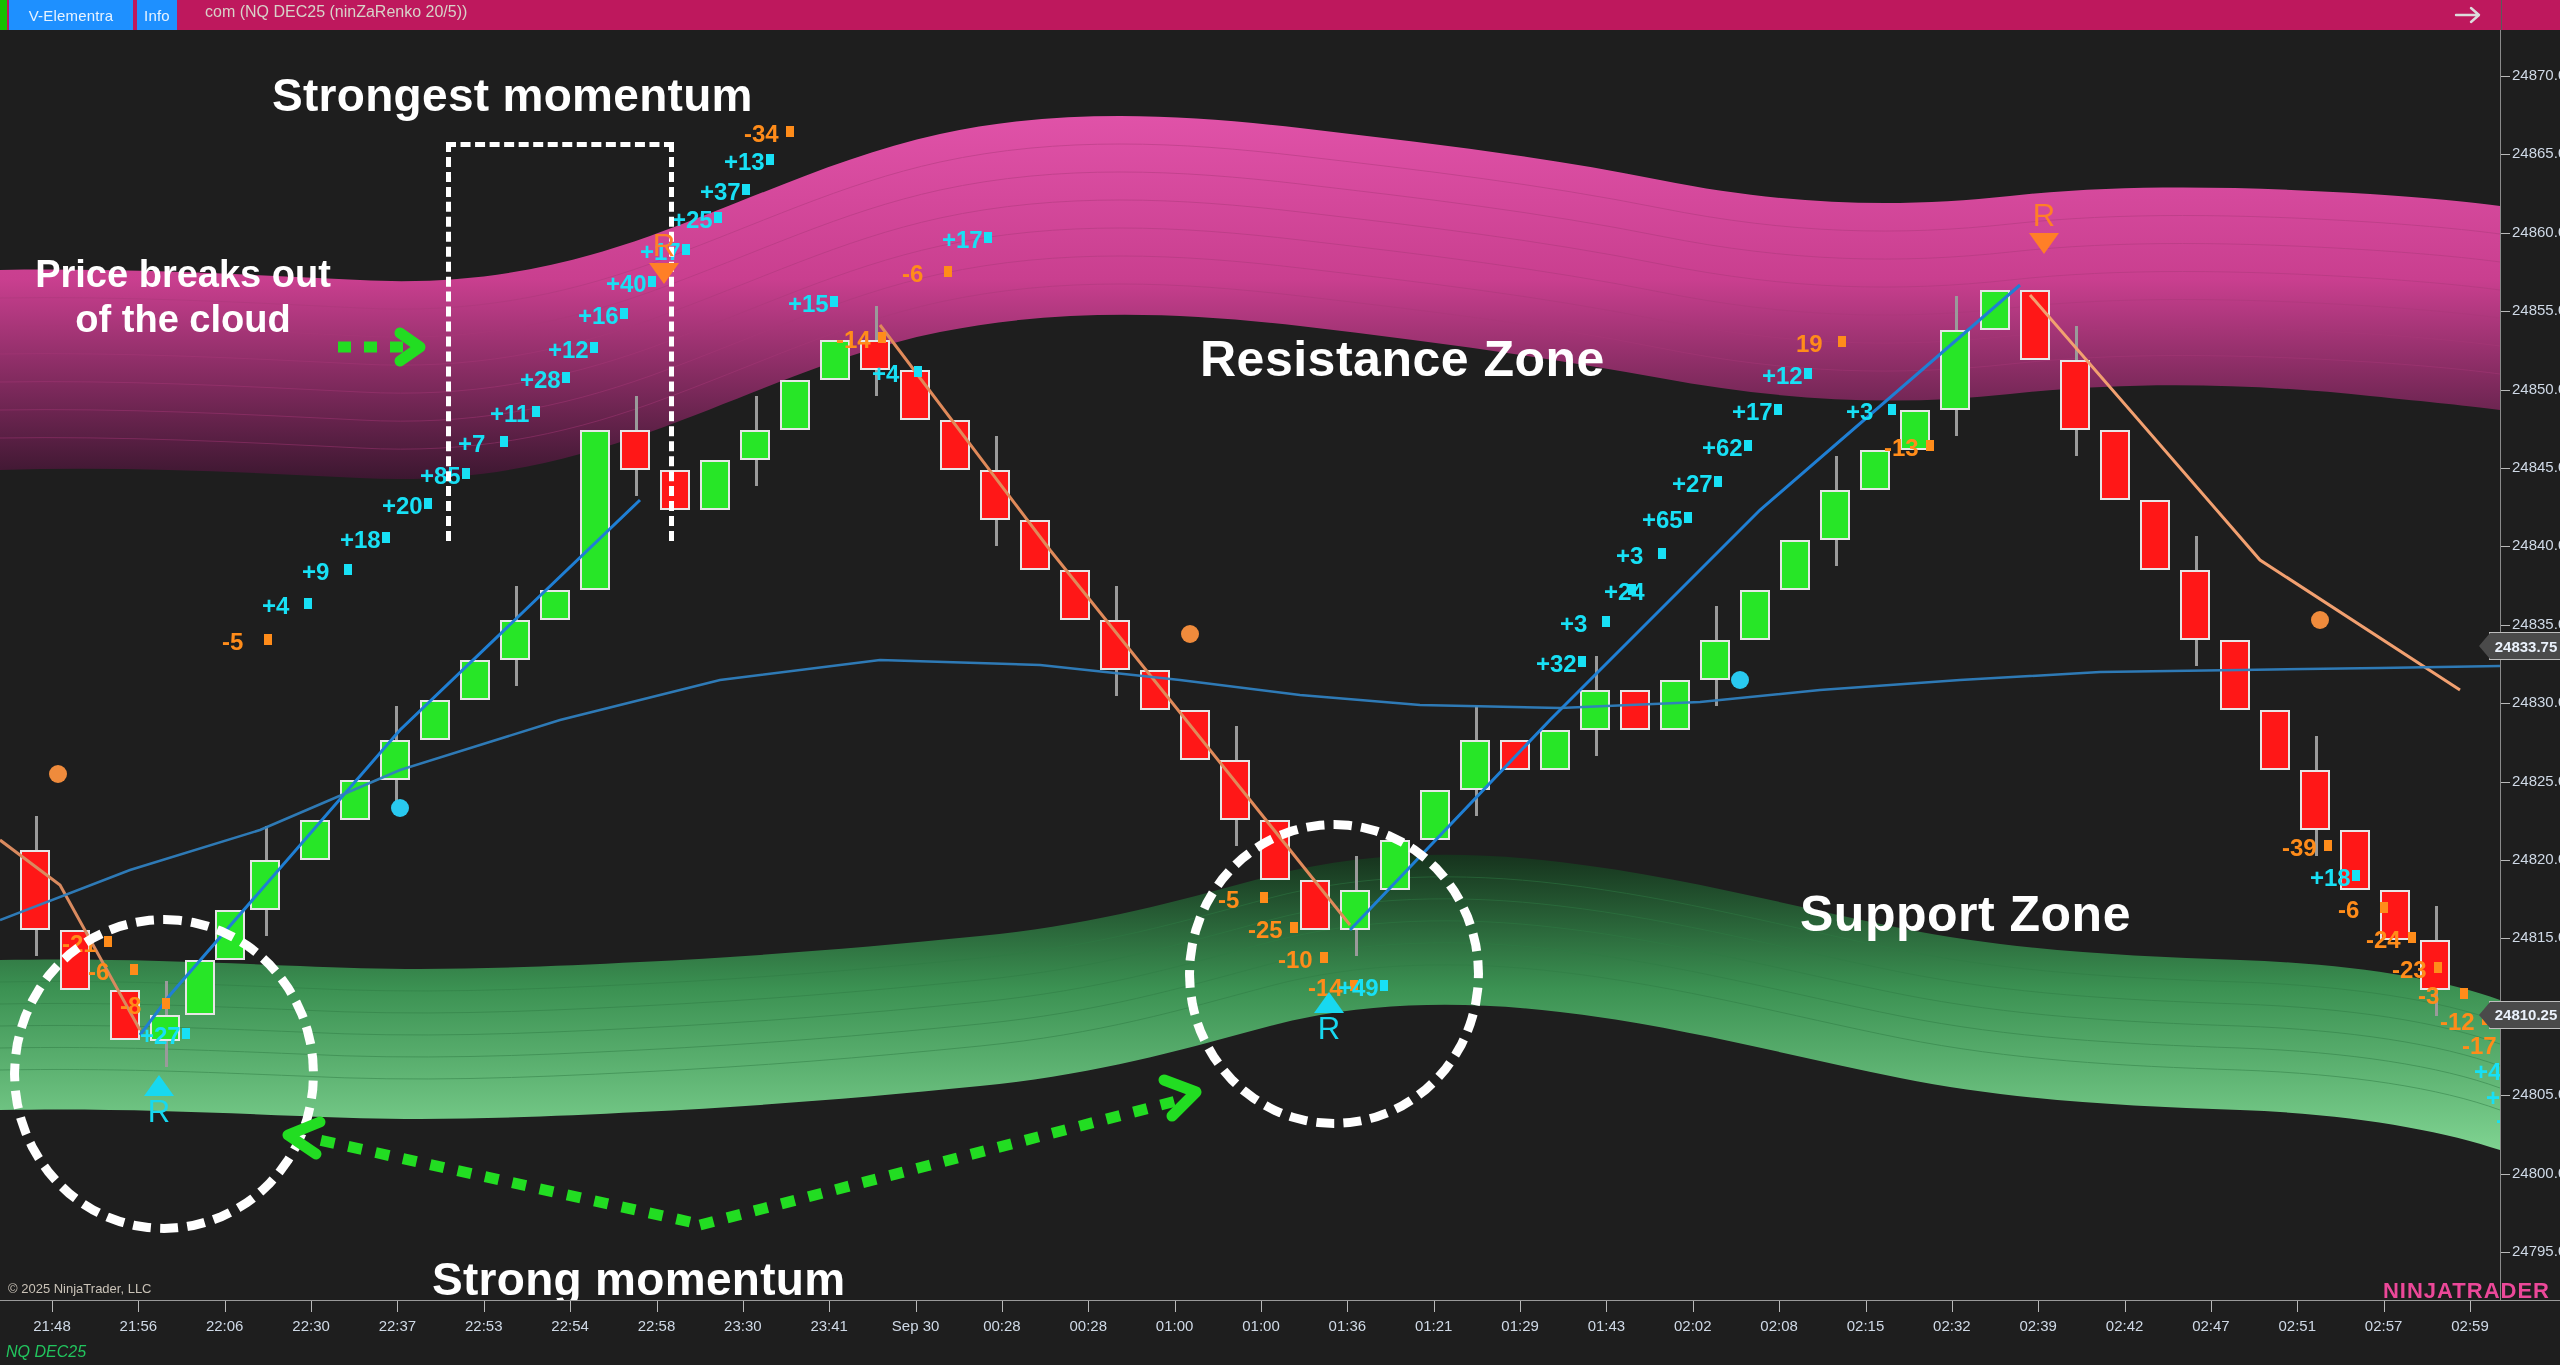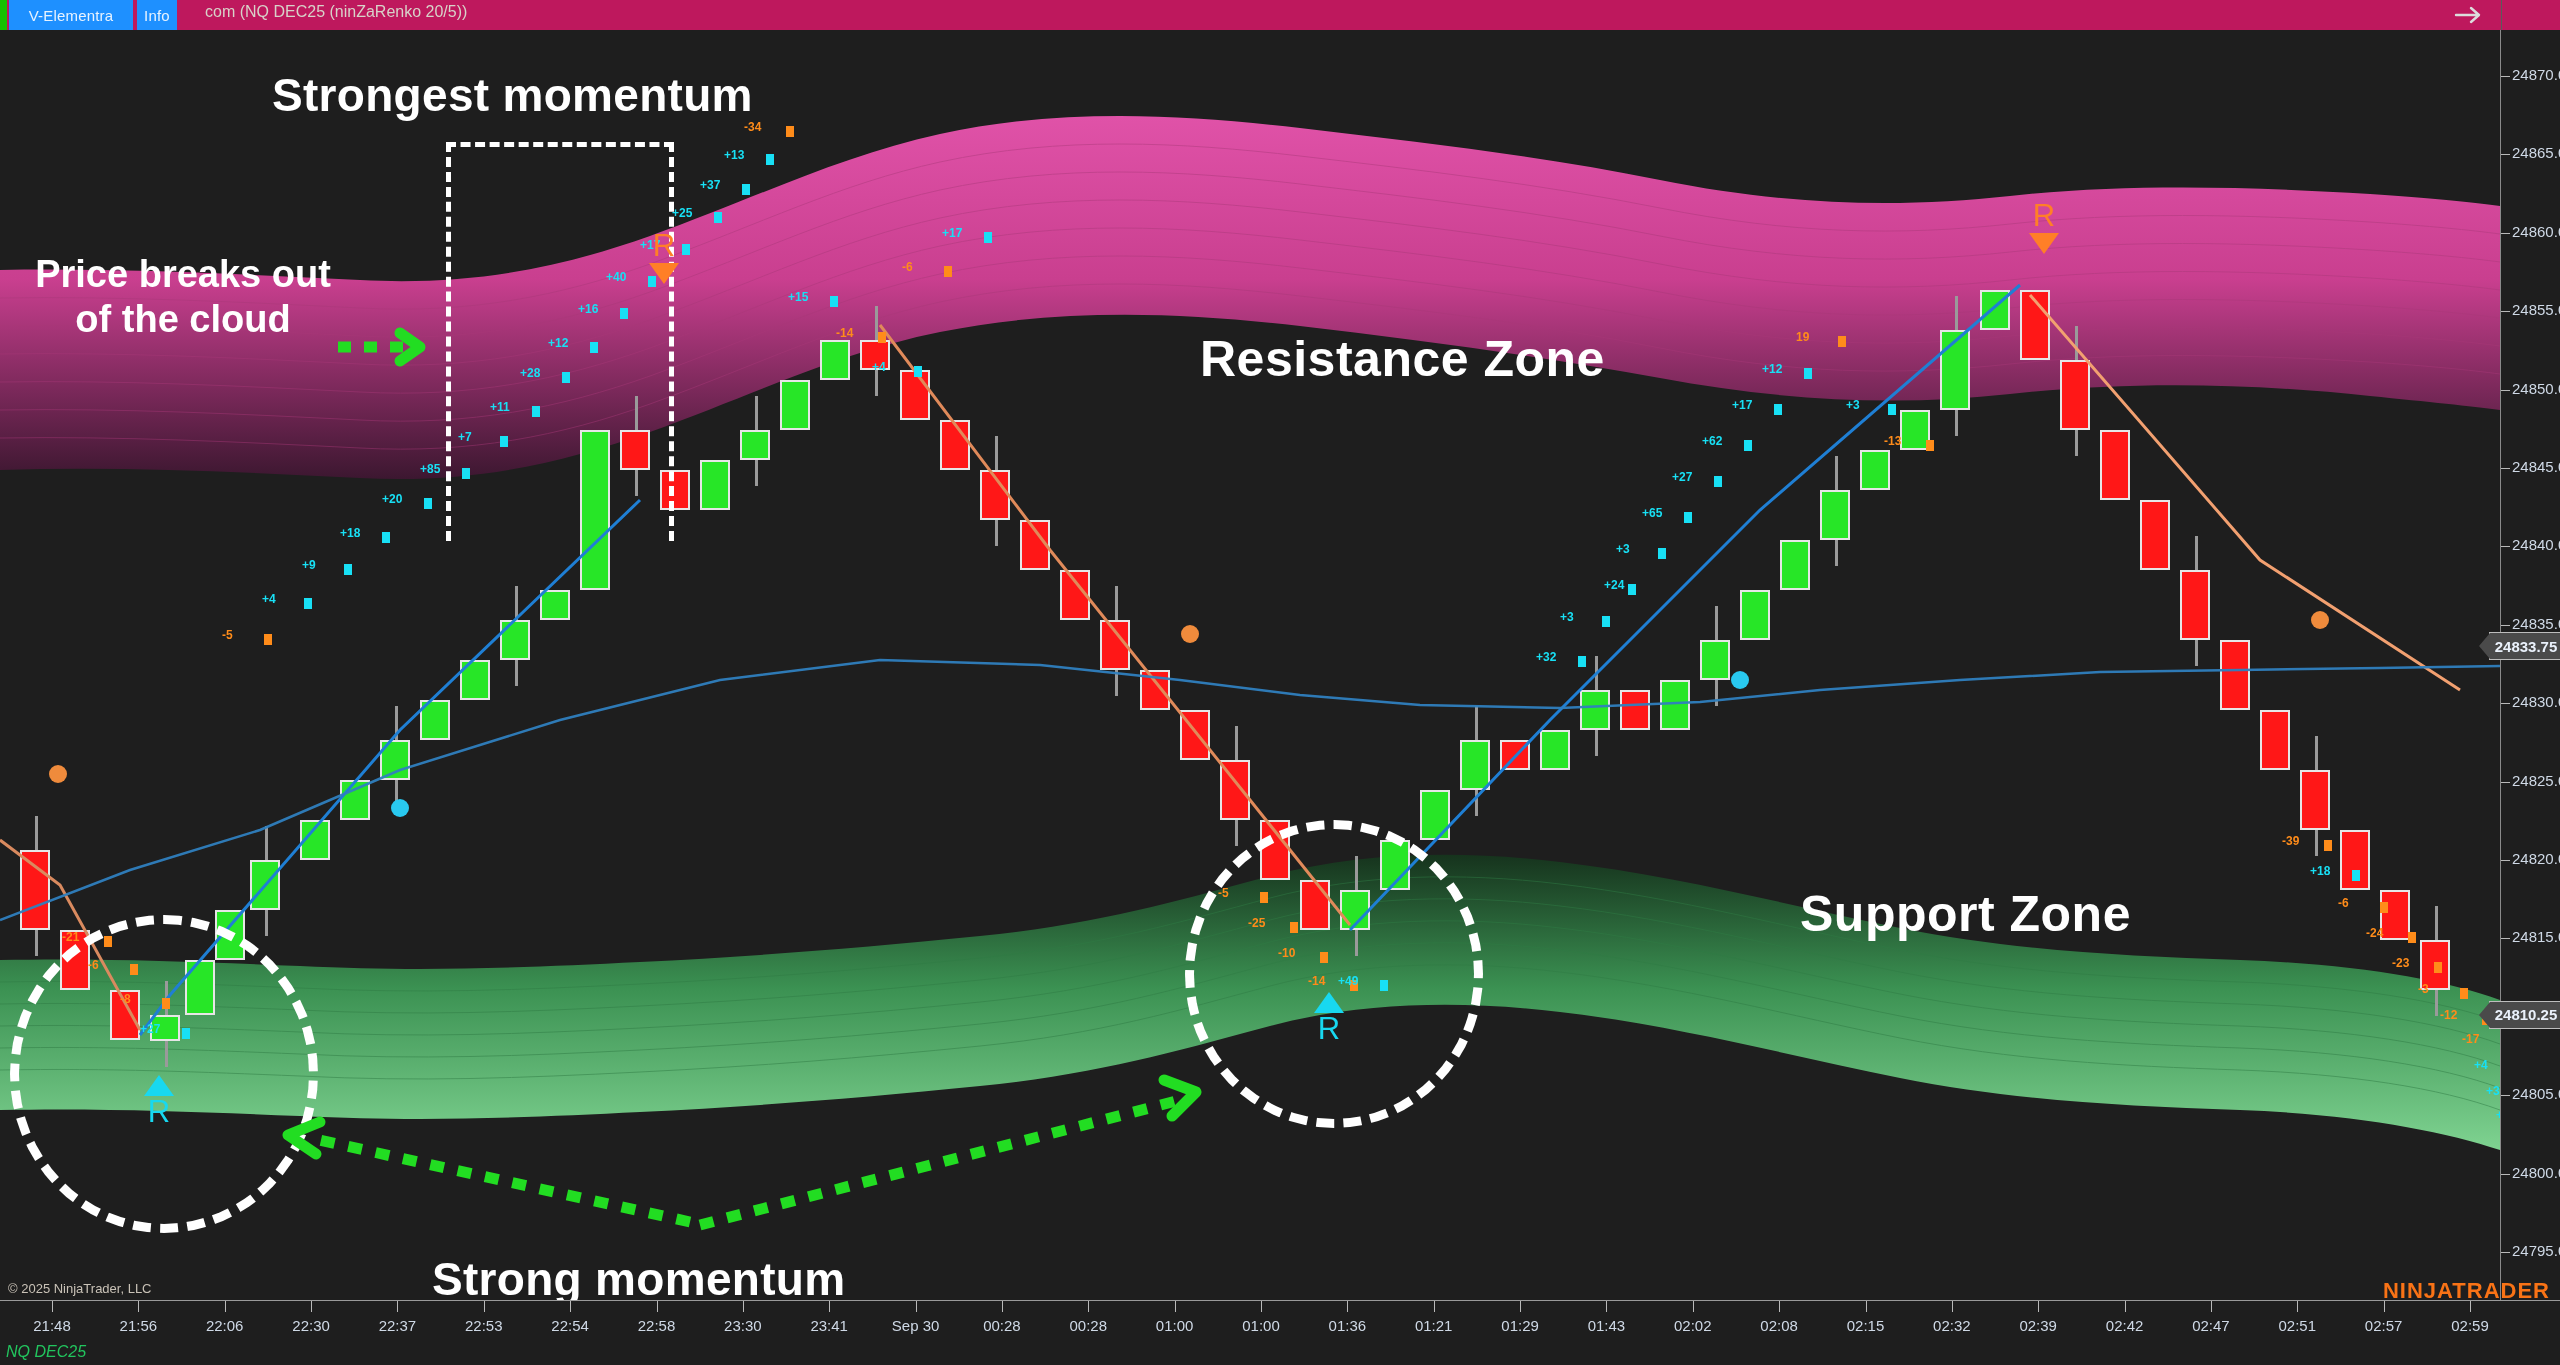--- a/index.html
+++ b/index.html
@@ -36,40 +36,40 @@
         border-top:13px solid transparent;border-bottom:13px solid transparent;border-right:11px solid #4a4a4a;}
 
   .xtick{position:absolute;top:0;}
   .xtick i{position:absolute;left:0;top:0;width:1px;height:11px;background:#b9b9b9;display:block;}
   .xtick span{position:absolute;left:0;top:16px;transform:translateX(-50%);
               font-size:15px;color:#cfd9e6;white-space:nowrap;}
 
   .copyright{position:absolute;left:8px;top:1281px;font-size:13px;color:#c9c2b7;z-index:45;}
   .instrument{position:absolute;left:6px;top:1343px;font-size:16px;color:#22c55e;z-index:45;font-style:italic;}
   .watermark{position:absolute;right:10px;top:1278px;font-size:22px;font-weight:bold;
-             color:#f97316;letter-spacing:1px;z-index:45;text-align:center;}
+             color:#ec4899;letter-spacing:1px;z-index:45;text-align:center;}
 
   
   .ann{position:absolute;color:#ffffff;font-weight:bold;z-index:30;
        font-family:"Liberation Sans",sans-serif;white-space:nowrap;}
   .ann.big{font-size:46px;letter-spacing:.3px;}
   .ann.zone{font-size:50px;letter-spacing:.5px;}
   .ann.two{font-size:38px;line-height:1.18;white-space:normal;text-align:center;}
 
   .dash-box{position:absolute;border:5px dashed #ffffff;z-index:28;}
   .dash-circle{position:absolute;border:9px dashed #ffffff;border-radius:50%;z-index:28;}
   .rmark{position:absolute;z-index:31;text-align:center;}
   .rmark .tri{width:0;height:0;margin:0 auto;}
   .rmark .lt{font-size:31px;line-height:1.05;font-weight:normal;}
   .rmark.cy .lt{color:#18d8f0;}
   .rmark.cy .tri{border-left:15px solid transparent;border-right:15px solid transparent;border-bottom:21px solid #18d8f0;}
   .rmark.or .lt{color:#ff7f27;}
   .rmark.or .tri{border-left:15px solid transparent;border-right:15px solid transparent;border-top:21px solid #ff7f27;}
 
-  .mlabel{position:absolute;font-size:12px;font-weight:bold;z-index:26;white-space:nowrap;}
+  .mlabel{position:absolute;font-size:24px;font-weight:bold;z-index:26;white-space:nowrap;}
   .mlabel.up{color:#18e0f5;}
   .mlabel.dn{color:#ff8c1a;}
   .mdot{position:absolute;width:8px;height:11px;z-index:26;}
   .mdot.up{background:#18e0f5;}
   .mdot.dn{background:#ff8c1a;}
 
   .bar{position:absolute;z-index:22;box-sizing:border-box;}
   .bar.u{background:#27e627;border:2px solid #e6e6e6;}
   .bar.d{background:#ff1717;border:2px solid #e6e6e6;}
   .wick{position:absolute;width:3px;background:#9a9a9a;z-index:21;}

